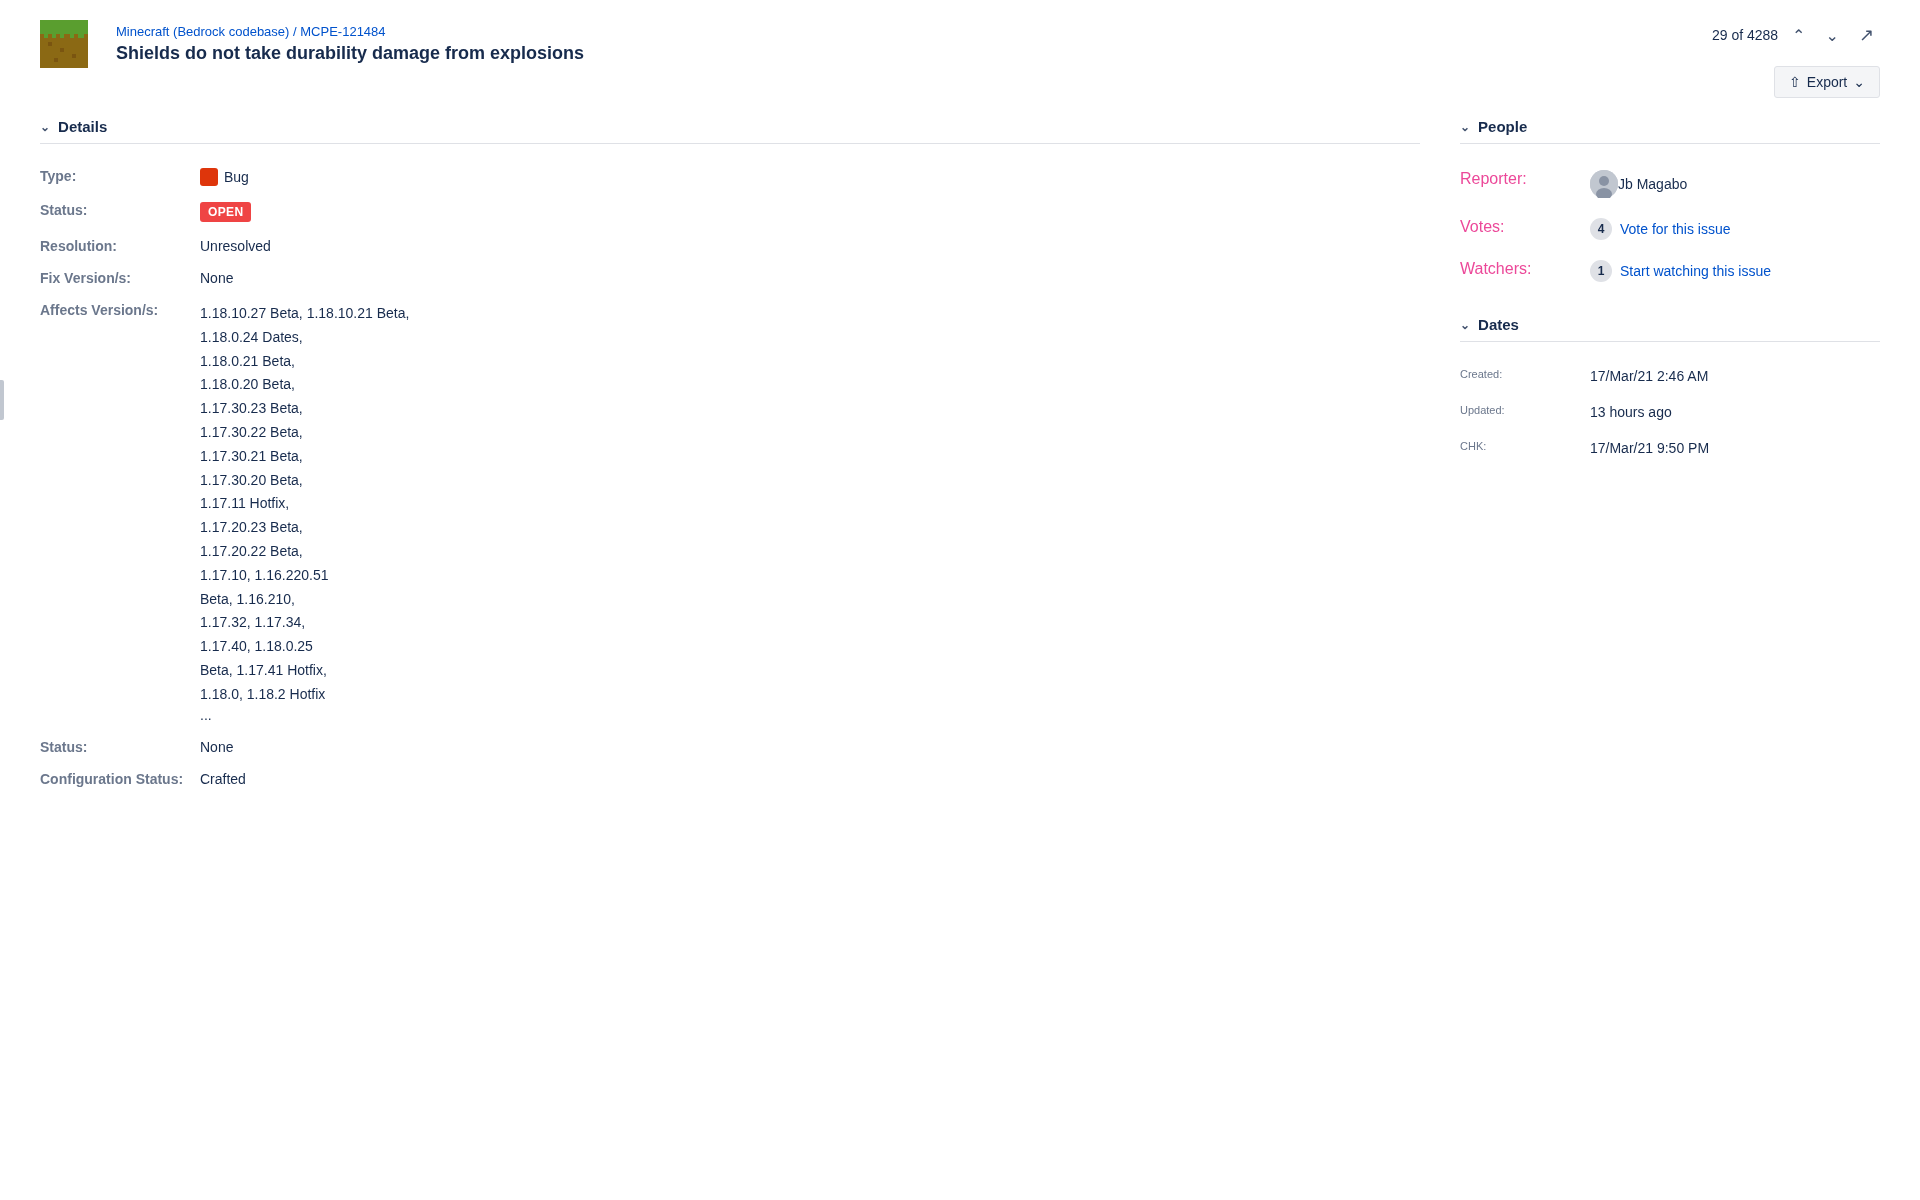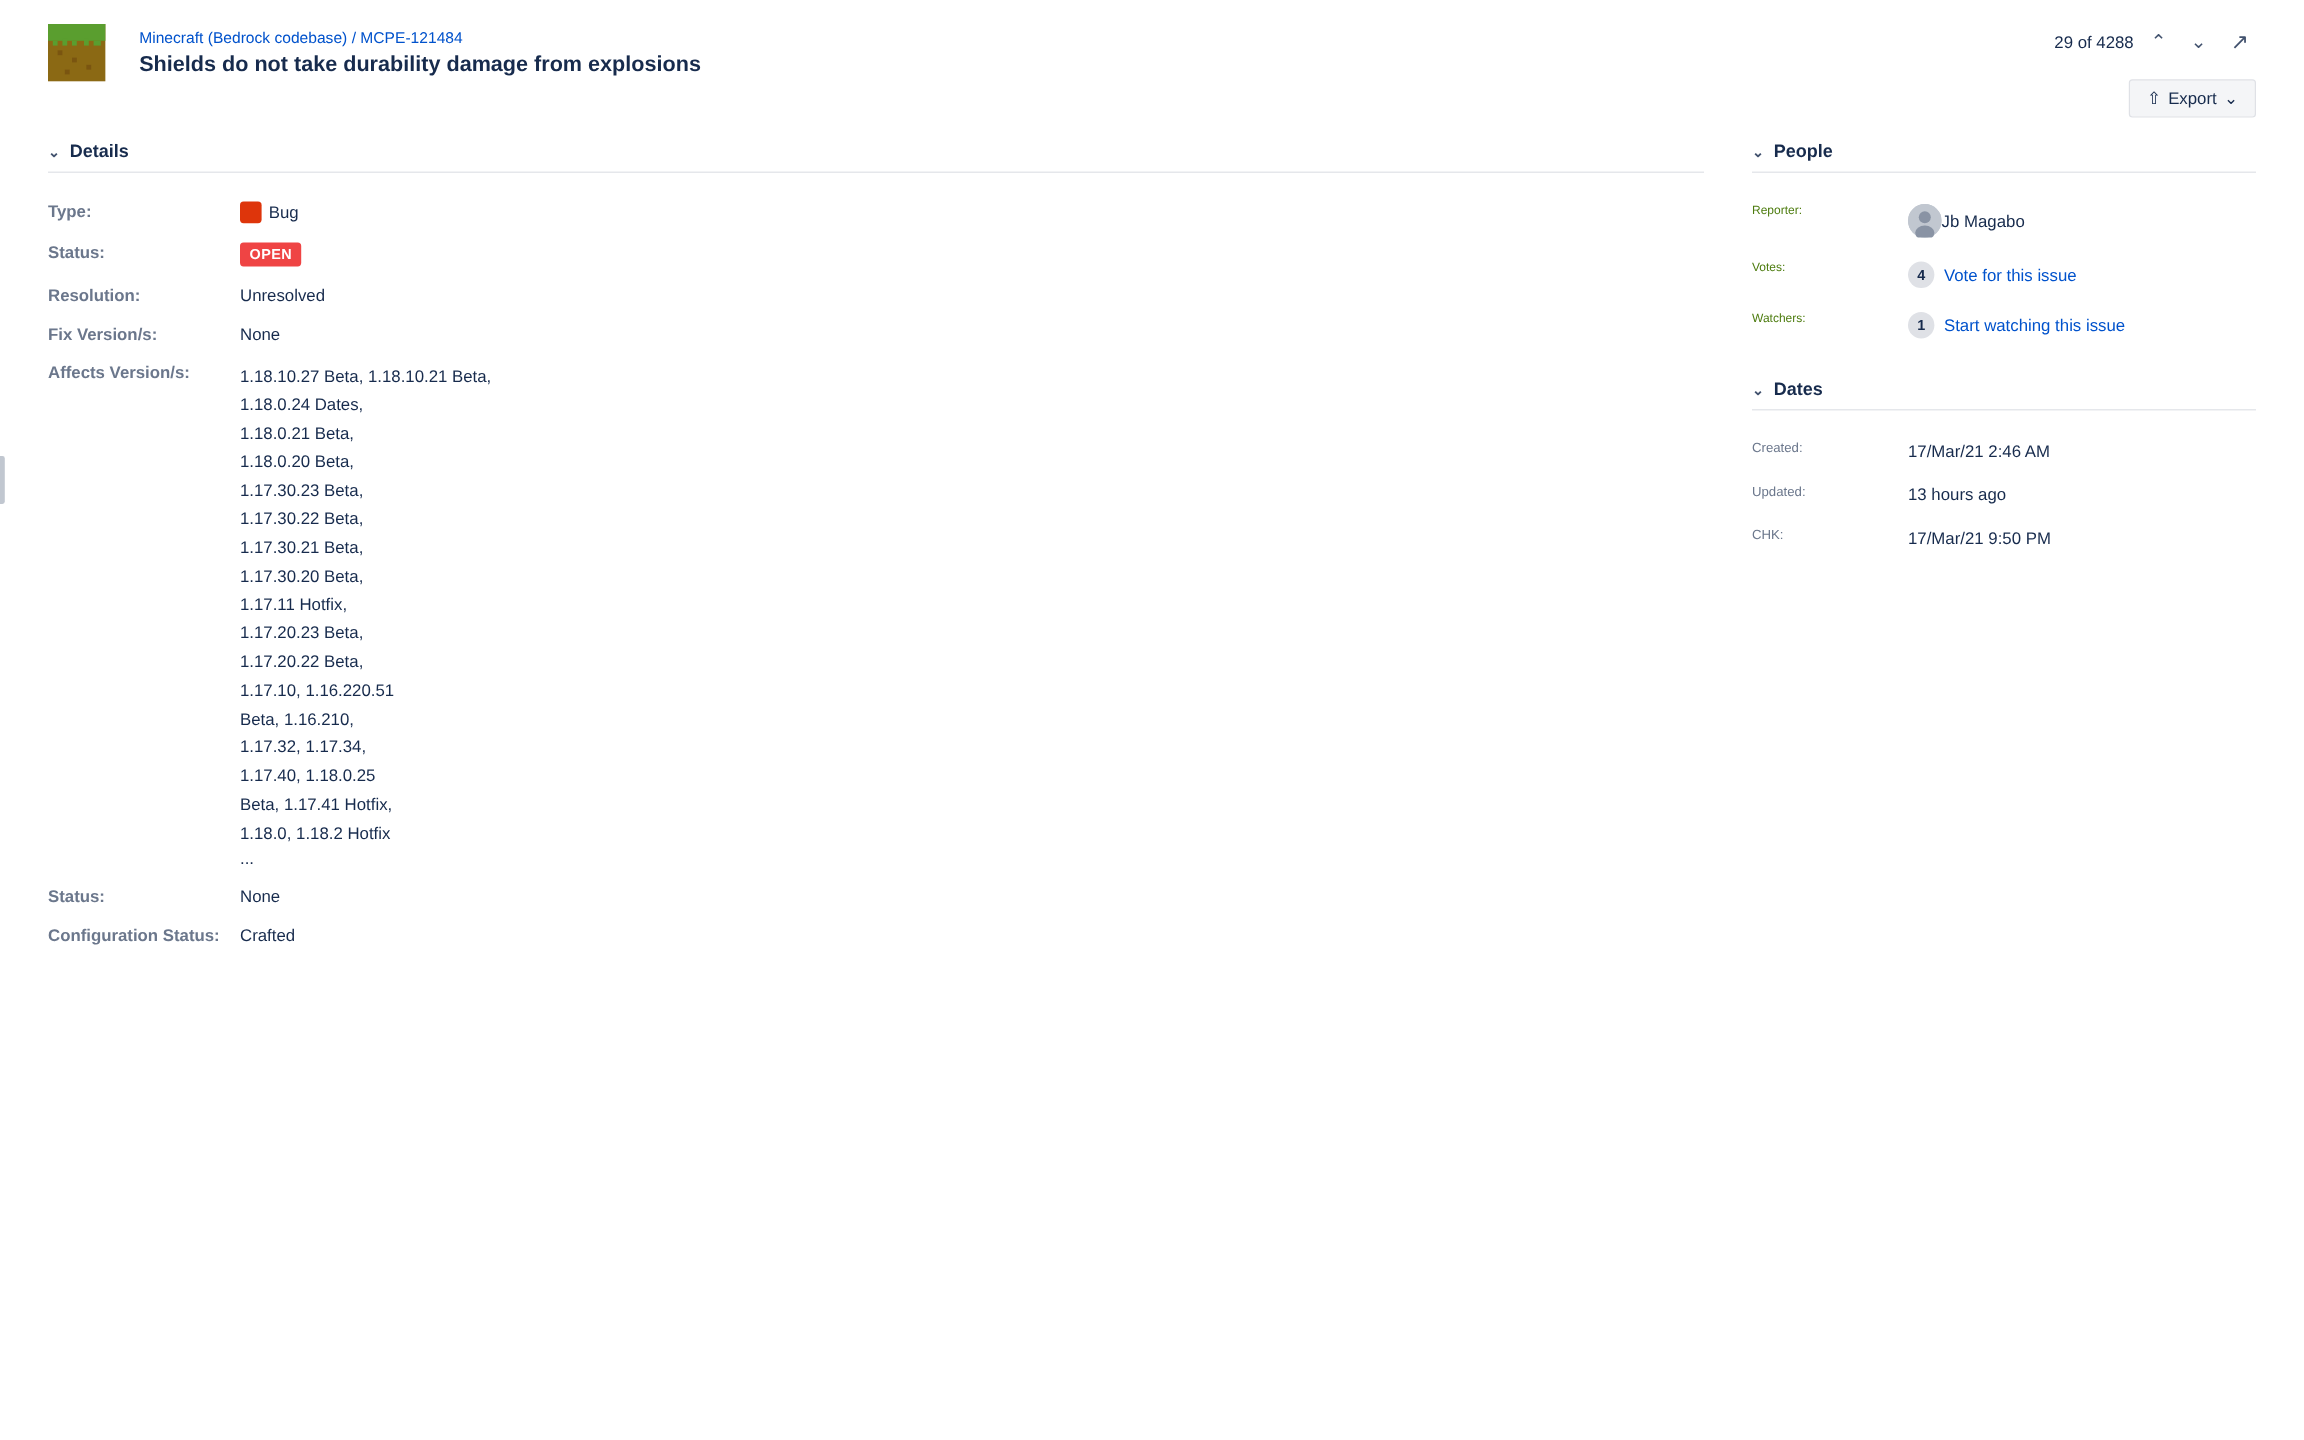--- a/index.html
+++ b/index.html
@@ -208,22 +208,22 @@
 
     
     .people-grid {
       display: grid;
       grid-template-columns: 130px 1fr;
       gap: 0;
       margin-bottom: 24px;
     }
 
     .people-label {
-      color: #4d7c0f;
-      font-size: 10px;
+      color: #ec4899;
+      font-size: 16px;
       padding: 10px 0;
     }
 
     .people-value {
       font-size: 14px;
       color: #172b4d;
       padding: 10px 0;
     }
 
     .reporter-row {

